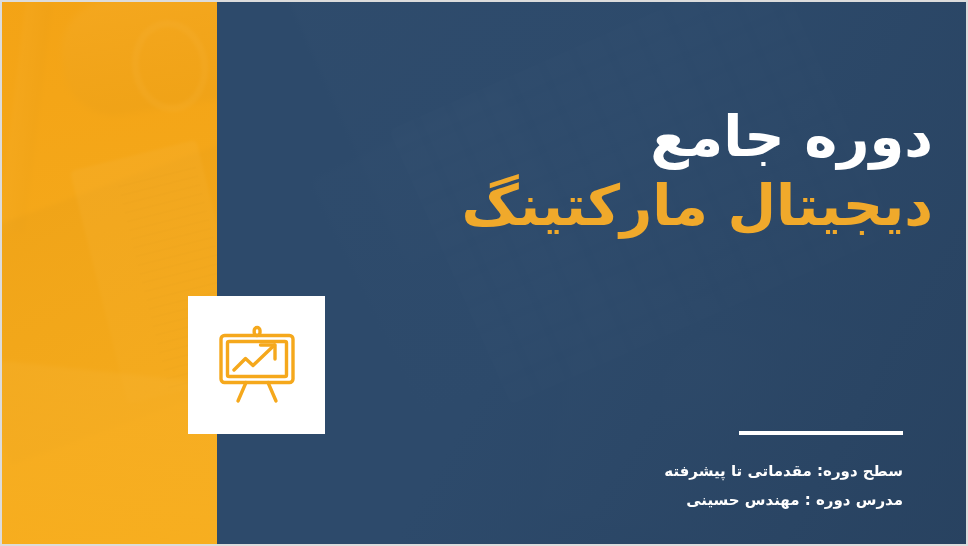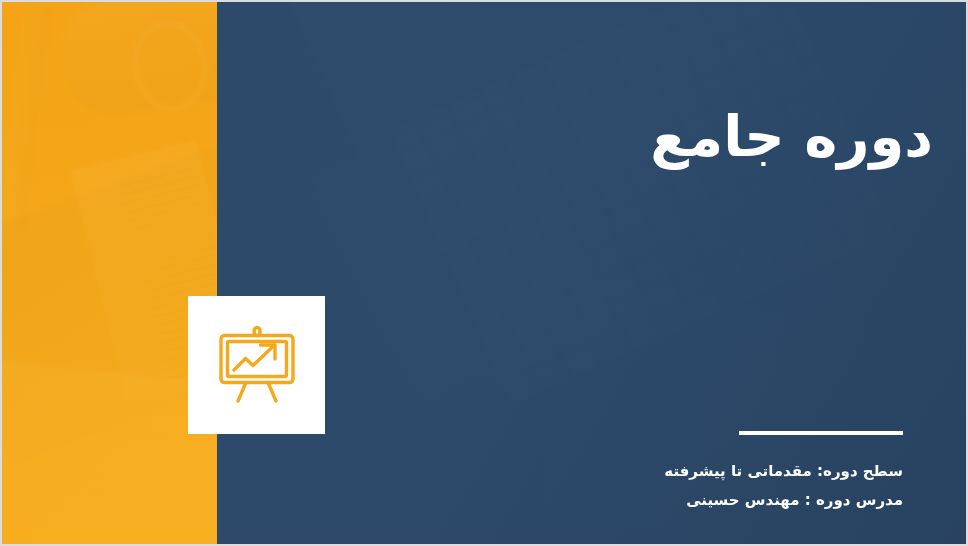--- a/index.html
+++ b/index.html
@@ -299,20 +299,21 @@
         <polyline points="48.5,23 63,23 63,37"></polyline>
 
         <line x1="34" y1="60.5" x2="26" y2="79"></line>
         <line x1="56" y1="60.5" x2="64" y2="79"></line>
       </svg>
     </span>
   </div>
 
   <div class="title-block">
     <div class="title-line-1">دوره جامع</div>
+    <div class="title-line-2">دیجیتال مارکتینگ</div>
   </div>
 
   <div class="divider"></div>
 
   <div class="meta-block">
     <div class="meta-line">سطح دوره: مقدماتی تا پیشرفته</div>
     <div class="meta-line">مدرس دوره : مهندس حسینی</div>
   </div>
 
 </div>

